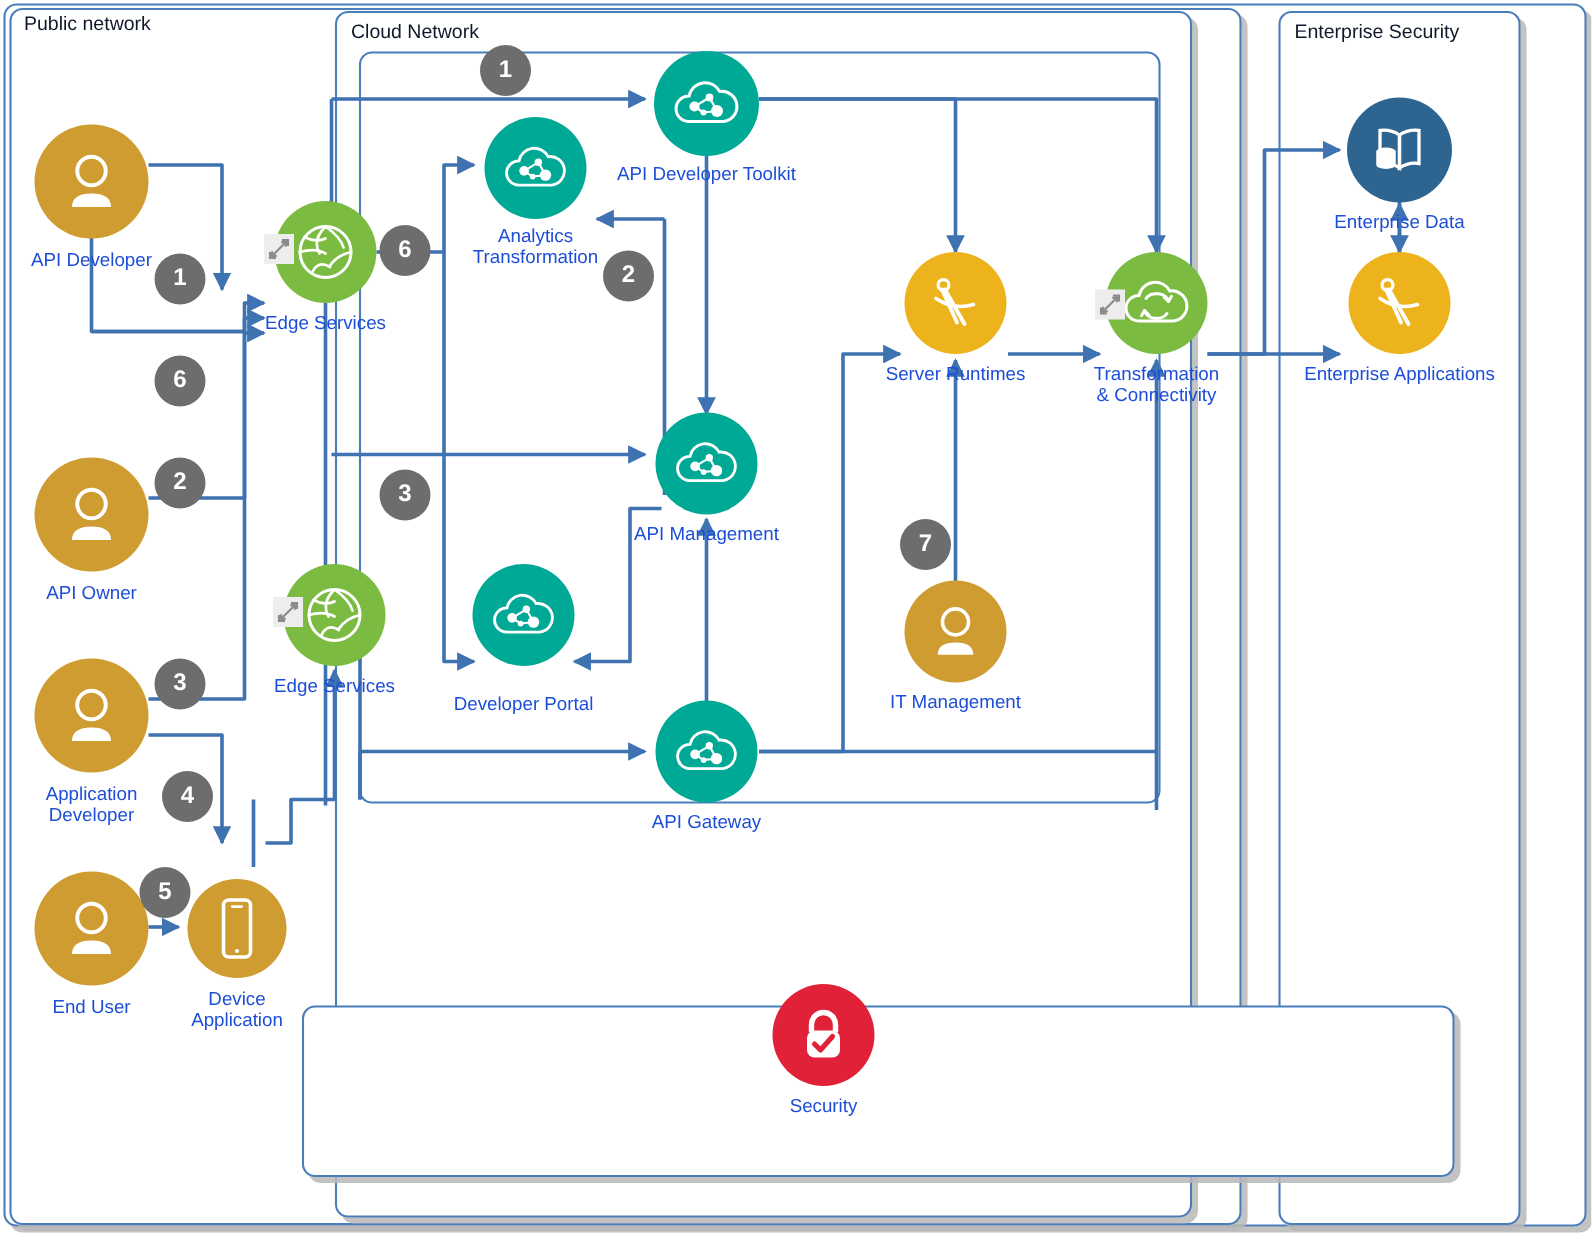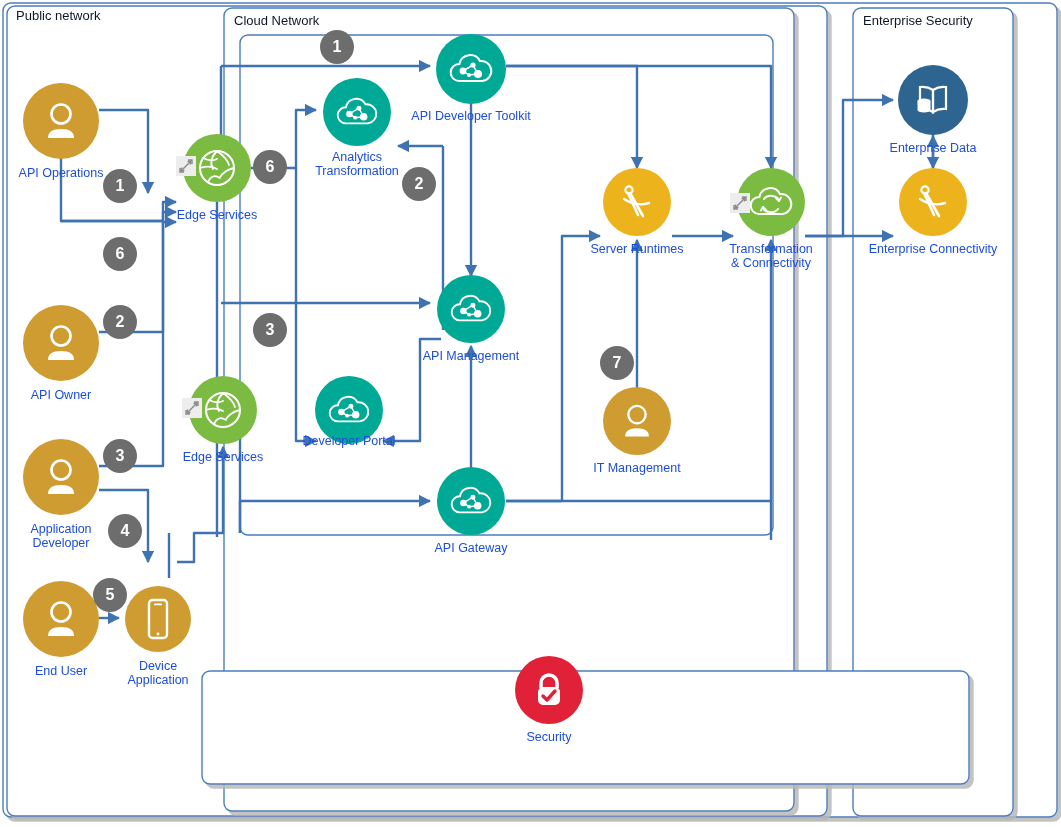--- a/index.html
+++ b/index.html
@@ -122,21 +122,21 @@
   <div class="zone-title" style="left:234px;top:13px;">Cloud Network</div>
   <div class="zone-title" style="left:863px;top:13px;">Enterprise Security</div>
 
   <div class="node" style="left:61px;top:83px;">
     <div class="disc" style="width:76px;height:76px;background:#cf9c31;">
       <svg width="46" height="46" viewBox="0 0 46 46">
           <circle cx="23" cy="16" r="9.5" fill="none" stroke="#fff" stroke-width="2.6"></circle>
           <path d="M10 40 q0 -9 13 -9 q13 0 13 9 z" fill="#fff"></path>
         </svg>
     </div>
-    <div class="lbl" style="top:83px;">API Operations</div>
+    <div class="lbl" style="top:83px;">API Developer</div>
   </div>
 
   <div class="node" style="left:61px;top:305px;">
     <div class="disc" style="width:76px;height:76px;background:#cf9c31;">
       <svg width="46" height="46" viewBox="0 0 46 46">
           <circle cx="23" cy="16" r="9.5" fill="none" stroke="#fff" stroke-width="2.6"></circle>
           <path d="M10 40 q0 -9 13 -9 q13 0 13 9 z" fill="#fff"></path>
         </svg>
     </div>
     <div class="lbl" style="top:83px;">API Owner</div>
@@ -242,21 +242,21 @@
     <div class="disc" style="width:68px;height:68px;background:#00a896;transform:translate(-50%,-50%);top:0;">
       <svg width="46" height="38" viewBox="0 0 48 40">
           <path d="M12 32 a8.5 8.5 0 0 1 0.4 -17 a11 11 0 0 1 20.5 -3 a8.5 8.5 0 0 1 2.6 20 z" fill="none" stroke="#fff" stroke-width="2"></path>
           <circle cx="16" cy="22" r="3.4" fill="#fff"></circle>
           <circle cx="26" cy="16" r="2.6" fill="#fff"></circle>
           <circle cx="31" cy="25" r="4" fill="#fff"></circle>
           <circle cx="22" cy="26" r="2" fill="#fff"></circle>
           <path d="M16 22 L26 16 M16 22 L22 26 M22 26 L31 25 M26 16 L31 25" stroke="#fff" stroke-width="1.5"></path>
         </svg>
     </div>
-    <div class="lbl" style="top:24px;">Developer Portal</div>
+    <div class="lbl" style="top:52px;">Developer Portal</div>
   </div>
 
   <div class="node" style="left:471px;top:501px;">
     <div class="disc" style="width:68px;height:68px;background:#00a896;transform:translate(-50%,-50%);top:0;">
       <svg width="46" height="38" viewBox="0 0 48 40">
           <path d="M12 32 a8.5 8.5 0 0 1 0.4 -17 a11 11 0 0 1 20.5 -3 a8.5 8.5 0 0 1 2.6 20 z" fill="none" stroke="#fff" stroke-width="2"></path>
           <circle cx="16" cy="22" r="3.4" fill="#fff"></circle>
           <circle cx="26" cy="16" r="2.6" fill="#fff"></circle>
           <circle cx="31" cy="25" r="4" fill="#fff"></circle>
           <circle cx="22" cy="26" r="2" fill="#fff"></circle>
@@ -316,21 +316,21 @@
 
   <div class="node" style="left:933px;top:202px;">
     <div class="disc" style="width:68px;height:68px;background:#ecb31d;transform:translate(-50%,-50%);top:0;">
       <svg width="42" height="42" viewBox="0 0 42 42">
           <circle cx="13" cy="9" r="3.6" fill="none" stroke="#fff" stroke-width="2.2"></circle>
           <path d="M14 12 L27 35" stroke="#fff" stroke-width="2.6" stroke-linecap="round"></path>
           <path d="M12 12 L22 34" stroke="#fff" stroke-width="2.6" stroke-linecap="round"></path>
           <path d="M8 18 q12 8 25 4" stroke="#fff" stroke-width="2.4" fill="none" stroke-linecap="round"></path>
         </svg>
     </div>
-    <div class="lbl" style="top:40px;">Enterprise Connectivity</div>
+    <div class="lbl" style="top:40px;">Enterprise Applications</div>
   </div>
 
   <div class="node" style="left:549px;top:690px;">
     <div class="disc" style="width:68px;height:68px;background:#e02137;transform:translate(-50%,-50%);top:0;">
       <svg width="40" height="42" viewBox="0 0 40 42">
           <path d="M12 19 v-5 a8 8 0 0 1 16 0 v5" fill="none" stroke="#fff" stroke-width="3.6"></path>
           <rect x="9" y="18" width="22" height="18" rx="5" ry="5" fill="#fff"></rect>
           <path d="M14 27 l4 4 l8 -9" fill="none" stroke="#e02137" stroke-width="3.4" stroke-linecap="round" stroke-linejoin="round"></path>
         </svg>
     </div>

